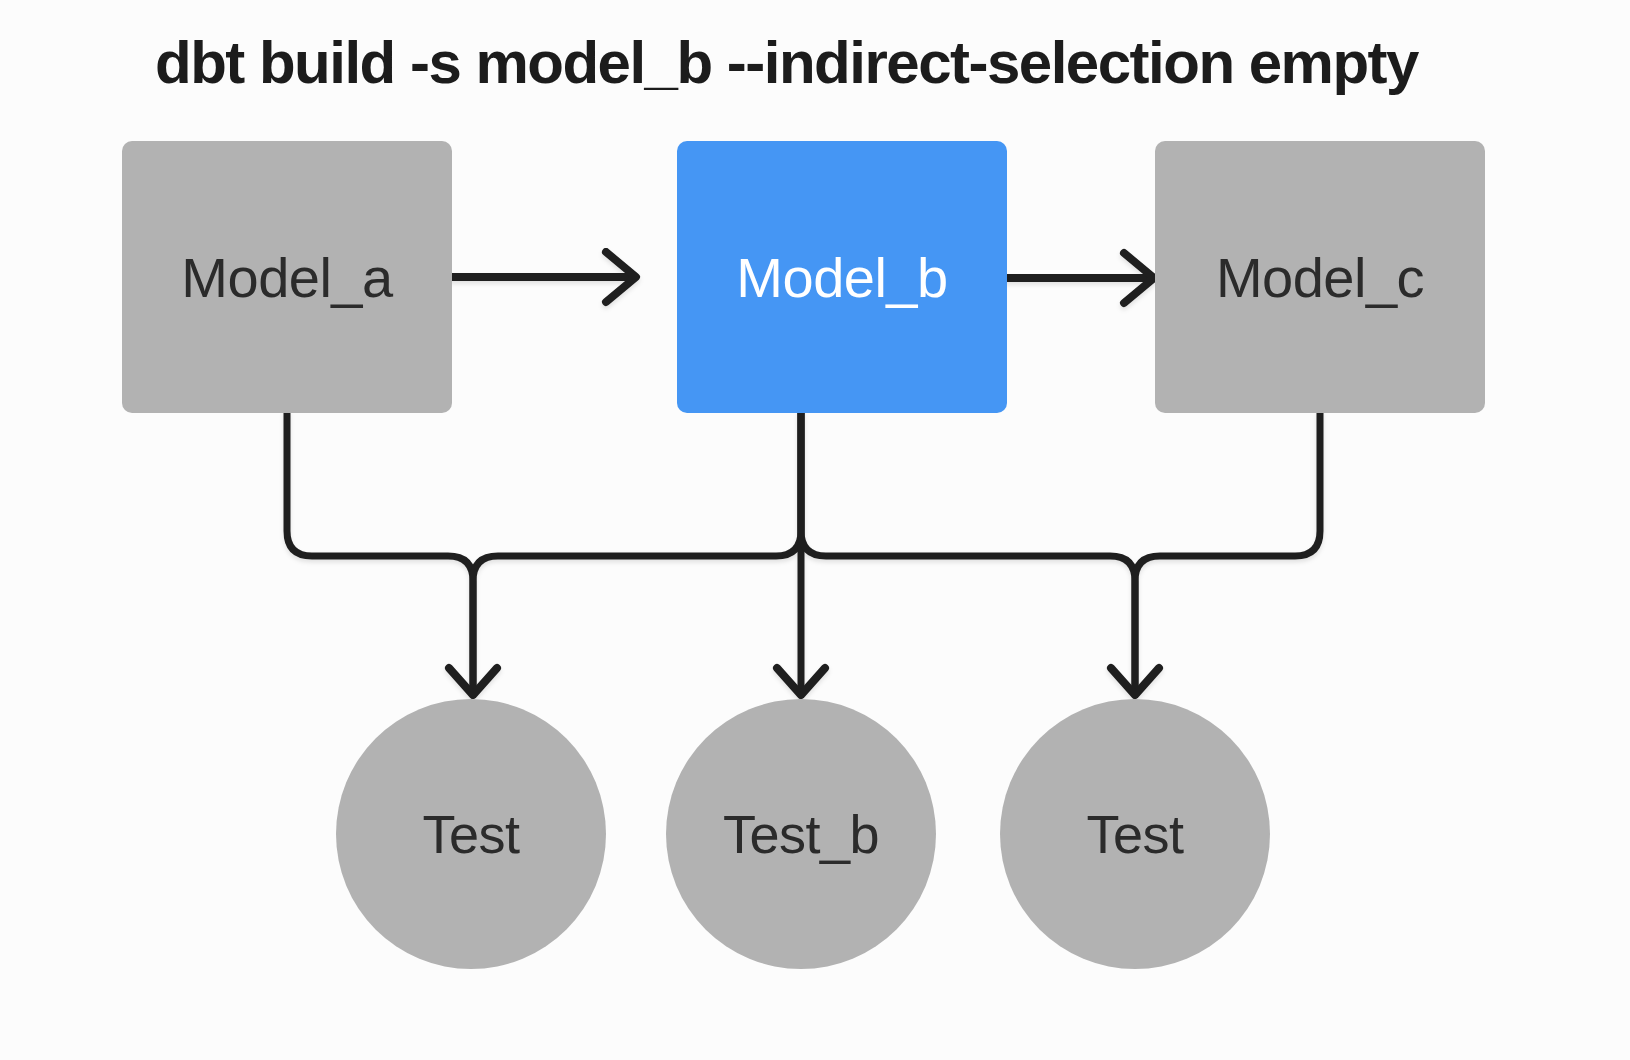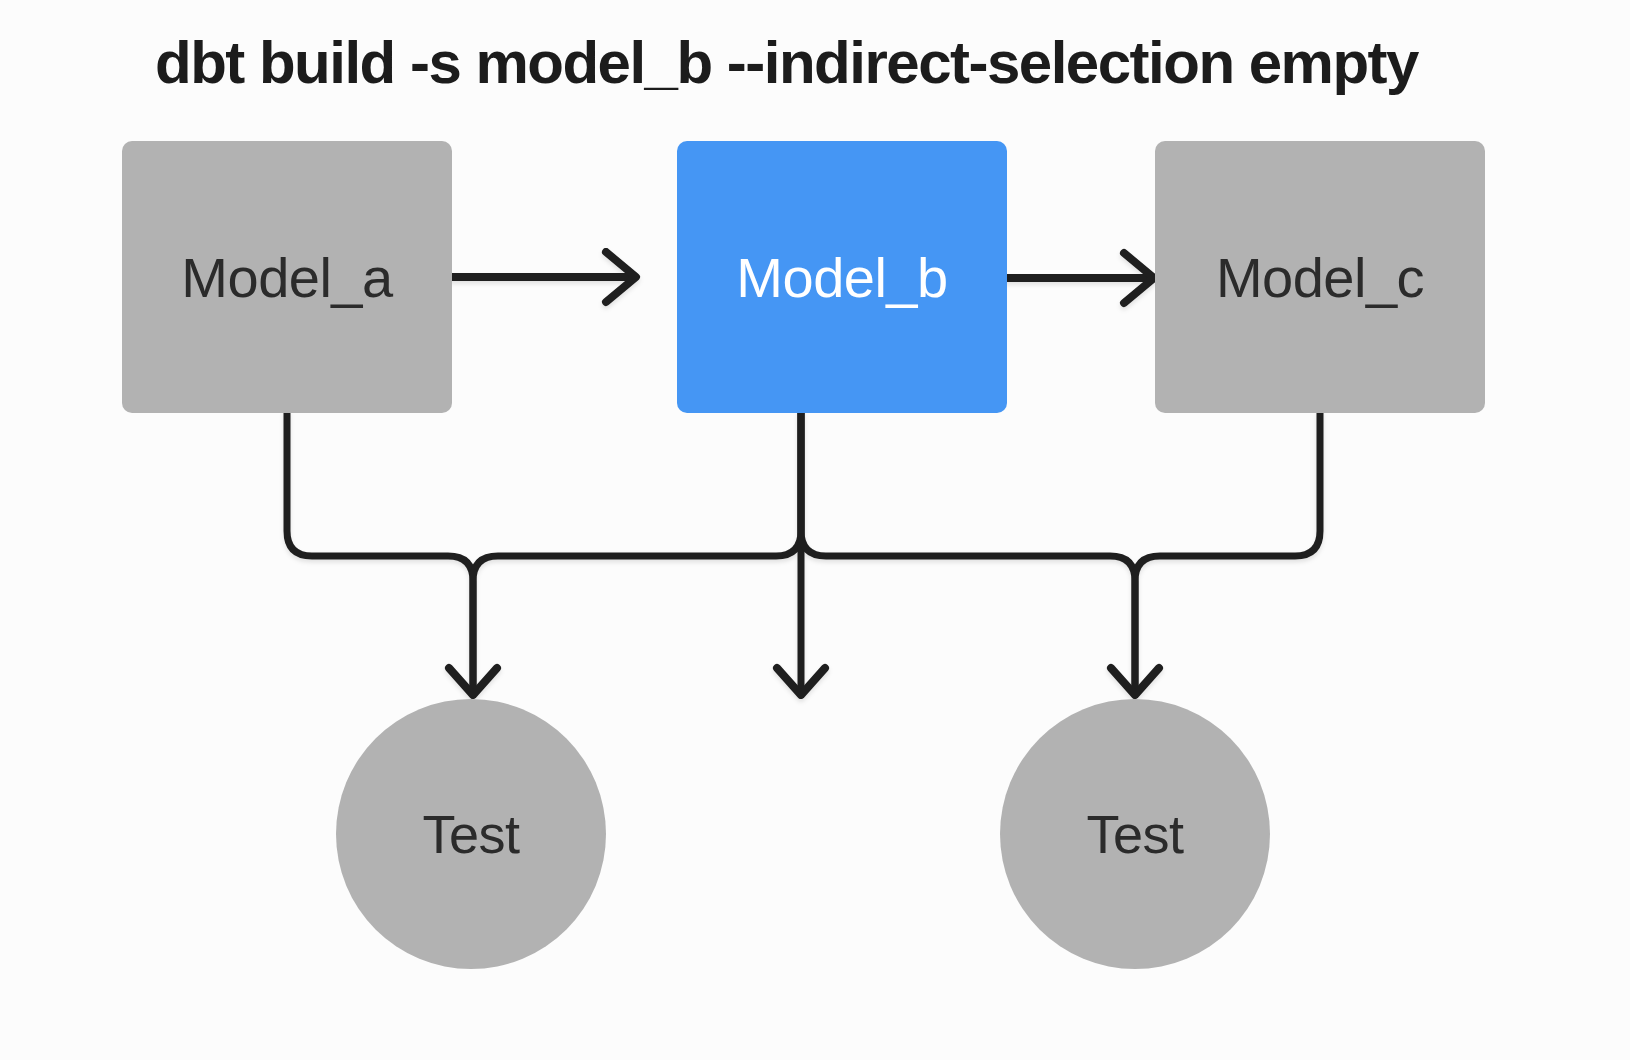--- a/index.html
+++ b/index.html
@@ -96,17 +96,21 @@
   <div class="node-box pos-b selected">
     <span>Model_b</span>
   </div>
   <div class="node-box pos-c">
     <span>Model_c</span>
   </div>
 
   <div class="node-circle pos-1">
     <span>Test</span>
   </div>
+  <div class="node-circle pos-2">
+    <span>Test_b</span>
+
+  </div>
   <div class="node-circle pos-3">
     <span>Test</span>
   </div>
 
 </div>
 
 </body></html>

